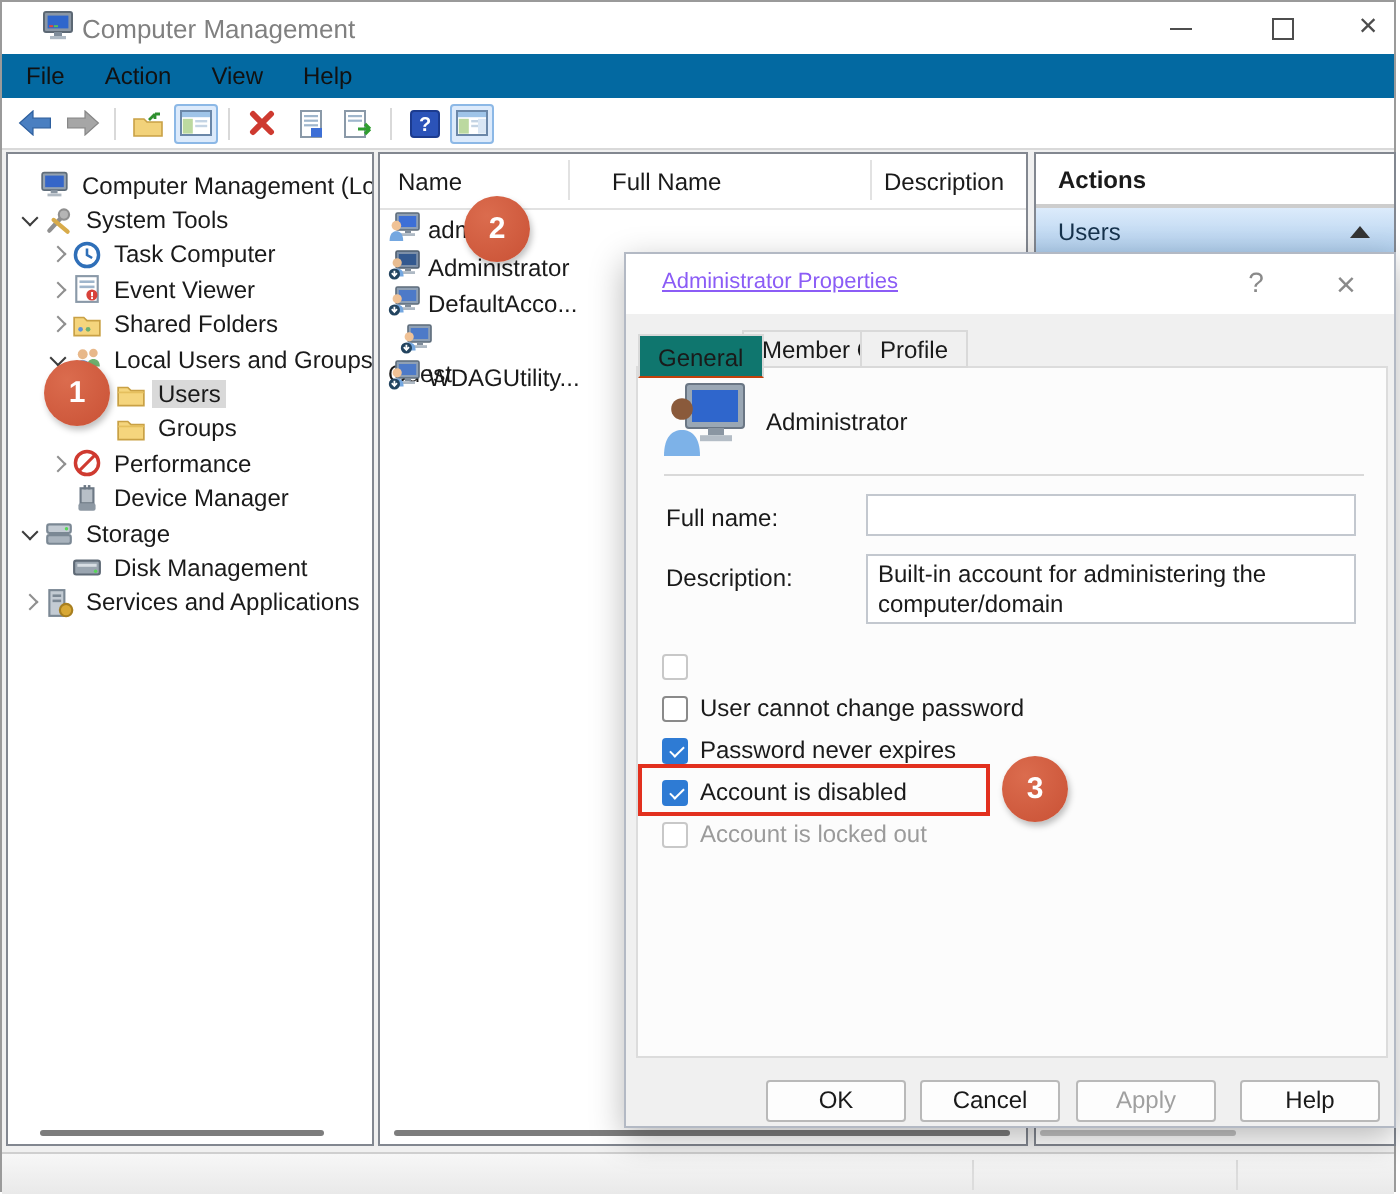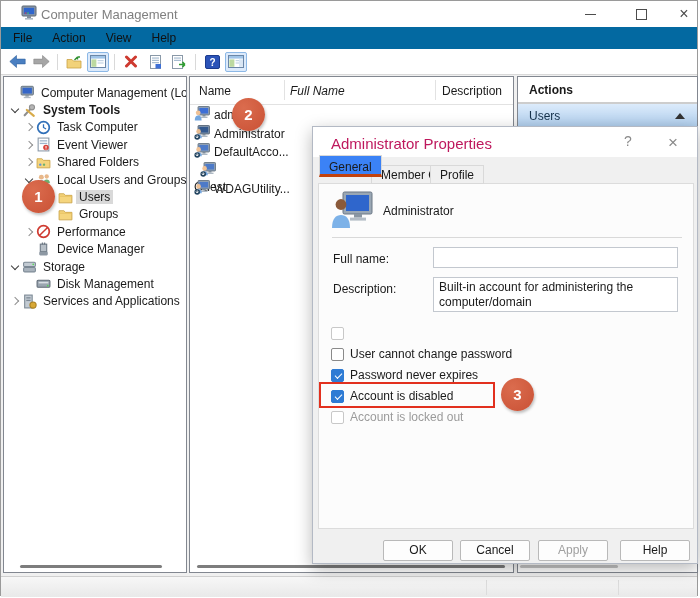--- a/index.html
+++ b/index.html
@@ -45,24 +45,24 @@
   .act-group-label{position:absolute;left:11px;top:5px;color:#16324c;}
   .tri-up{position:absolute;right:12px;top:9px;width:0;height:0;border-left:5px solid transparent;border-right:5px solid transparent;border-bottom:6px solid #333;}
   
   .hthumb{position:absolute;height:3px;background:#7d7d7d;border-radius:2px;}
   
   .statusbar{position:absolute;left:0;top:575px;width:100%;height:21px;background:linear-gradient(#f7f7f7,#e9e9e9);border-top:1px solid #cfcfcf;box-sizing:border-box;}
   .statussep{position:absolute;top:3px;width:1px;height:15px;background:#dcdcdc;}
   
   .dialog{position:absolute;left:311px;top:125px;width:386px;height:438px;background:#f0f0f0;border:1px solid #b3b9c4;box-shadow:0 5px 16px rgba(0,0,0,.28);box-sizing:border-box;z-index:10;}
   .dlg-titlebar{position:absolute;left:0;top:0;width:100%;height:30px;background:#fff;}
-  .dlg-title{position:absolute;left:18px;top:8px;color:#be185d;font-size:15px;}
+  .dlg-title{position:absolute;left:18px;top:8px;color:#8b5cf6;font-size:11px;text-decoration:underline;}
   .dlg-ctl{position:absolute;top:6px;width:24px;height:18px;text-align:center;color:#8a8a8a;font-size:14px;}
   .tab{position:absolute;top:38px;height:19px;line-height:19px;padding:0 9px;background:#f0f0f0;border:1px solid #d9d9d9;box-sizing:border-box;z-index:2;}
-  .tab.active{top:28px;height:22px;line-height:22px;background:#3b82f6;border-bottom:3px solid #c2410c;z-index:3;}
+  .tab.active{top:40px;height:22px;line-height:22px;background:#0f766e;border-bottom:1px solid #c2410c;z-index:3;}
   .tabpage{position:absolute;left:5px;top:56px;width:376px;height:346px;background:#fcfcfc;border:1px solid #dcdcdc;box-sizing:border-box;z-index:1;}
   .field-label{position:absolute;left:14px;color:#1a1a1a;}
   .txtbox{position:absolute;left:114px;width:245px;background:#fff;border:1px solid #c3c8cf;box-sizing:border-box;font-family:"Liberation Sans",sans-serif;font-size:12px;padding:2px 5px;color:#1a1a1a;}
   .cbrow{position:absolute;left:12px;display:flex;align-items:center;height:16px;}
   .cb{width:13px;height:13px;border:1px solid #8a8a8a;background:#fff;border-radius:2px;box-sizing:border-box;margin-right:6px;position:relative;flex:0 0 13px;}
   .cb.checked{background:#2e7bd4;border-color:#2e7bd4;}
   .cb.checked::after{content:"";position:absolute;left:2.5px;top:3px;width:6px;height:3px;border-left:1.6px solid #fff;border-bottom:1.6px solid #fff;transform:rotate(-45deg);}
   .cb.dis{border-color:#c8c8c8;}
   .cbrow .cblabel{color:#1a1a1a;}
   .cbrow.dis .cblabel{color:#9b9b9b;}
@@ -182,21 +182,21 @@
       <div style="padding-top:7px;">
         <div class="trow" style="padding-left:16px;">
           <span class="tico"><svg width="15" height="15" viewBox="0 0 14 14">
                 <rect x="1" y="1.2" width="11.5" height="8.2" rx="1" fill="#94a2b0" stroke="#5f6d7a" stroke-width="0.8"></rect>
                 <rect x="2.4" y="2.6" width="8.7" height="5.4" fill="#3566c8"></rect>
                 <rect x="5" y="9.4" width="3.2" height="1.5" fill="#8a96a2"></rect>
                 <rect x="3.5" y="11" width="6.5" height="1.3" fill="#b0b9c2"></rect>
               </svg></span>
           <span class="lbl">Computer Management (Local</span>
         </div>
-        <div class="trow" style="padding-left:4px;font-weight:bold;">
+        <div class="trow" style="padding-left:4px;">
           <span class="expander">
               <span class="chev open"></span>
             </span>
           <span class="tico"><svg width="15" height="15" viewBox="0 0 14 14">
                 <path d="M2.5 11.5 L8 5.5" stroke="#8f8f8f" stroke-width="2" stroke-linecap="round"></path>
                 <circle cx="9.3" cy="4" r="2.4" fill="#b5b5b5" stroke="#8f8f8f"></circle>
                 <path d="M4.5 6.5 L11 12" stroke="#d8ab4a" stroke-width="2" stroke-linecap="round"></path>
               </svg></span>
           <span class="lbl">System Tools</span>
         </div>
@@ -312,21 +312,21 @@
           <span class="lbl">Services and Applications</span>
         </div>
       </div>
       <div class="hthumb" style="left:16px;bottom:4px;width:142px;"></div>
     </div>
 
     <div class="panel" style="left:188px;top:1px;width:325px;height:497px;">
       <div class="lhead">
         <span class="coltext" style="left:9px;">Name</span>
         <span class="coldiv" style="left:94px;"></span>
-        <span class="coltext" style="left:100px;font-style:italic;">Full Name</span>
+        <span class="coltext" style="left:116px;">Full Name</span>
         <span class="coldiv" style="left:245px;"></span>
         <span class="coltext" style="left:252px;">Description</span>
       </div>
       <div class="lrow" style="top:29px;">
         <span class="uico"><svg width="16" height="15" viewBox="0 0 16 15">
               <rect x="4" y="0.5" width="11.5" height="8.5" rx="0.8" fill="#8fa0b4" stroke="#5c6b7a" stroke-width="0.8"></rect>
               <rect x="5.4" y="2" width="8.7" height="5.5" fill="#3d6fd6"></rect>
               <rect x="8.5" y="9" width="3" height="1.6" fill="#7f8c9a"></rect>
               <rect x="6.5" y="10.6" width="7" height="1.4" fill="#aeb9c4"></rect>
               <circle cx="4.2" cy="6.8" r="2.4" fill="#f0c296"></circle>

